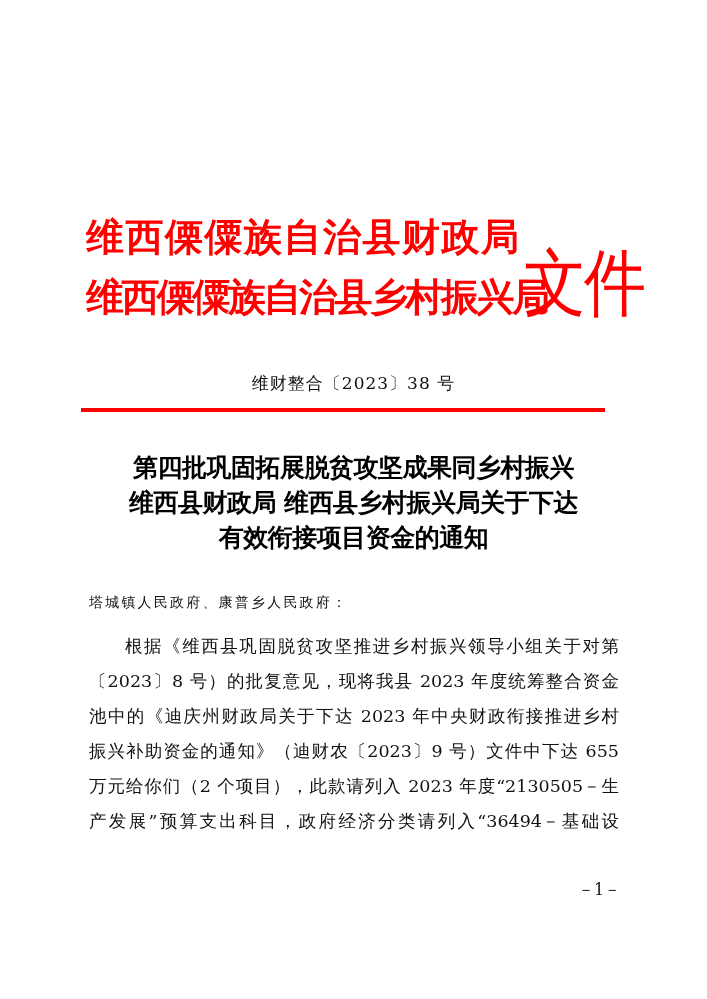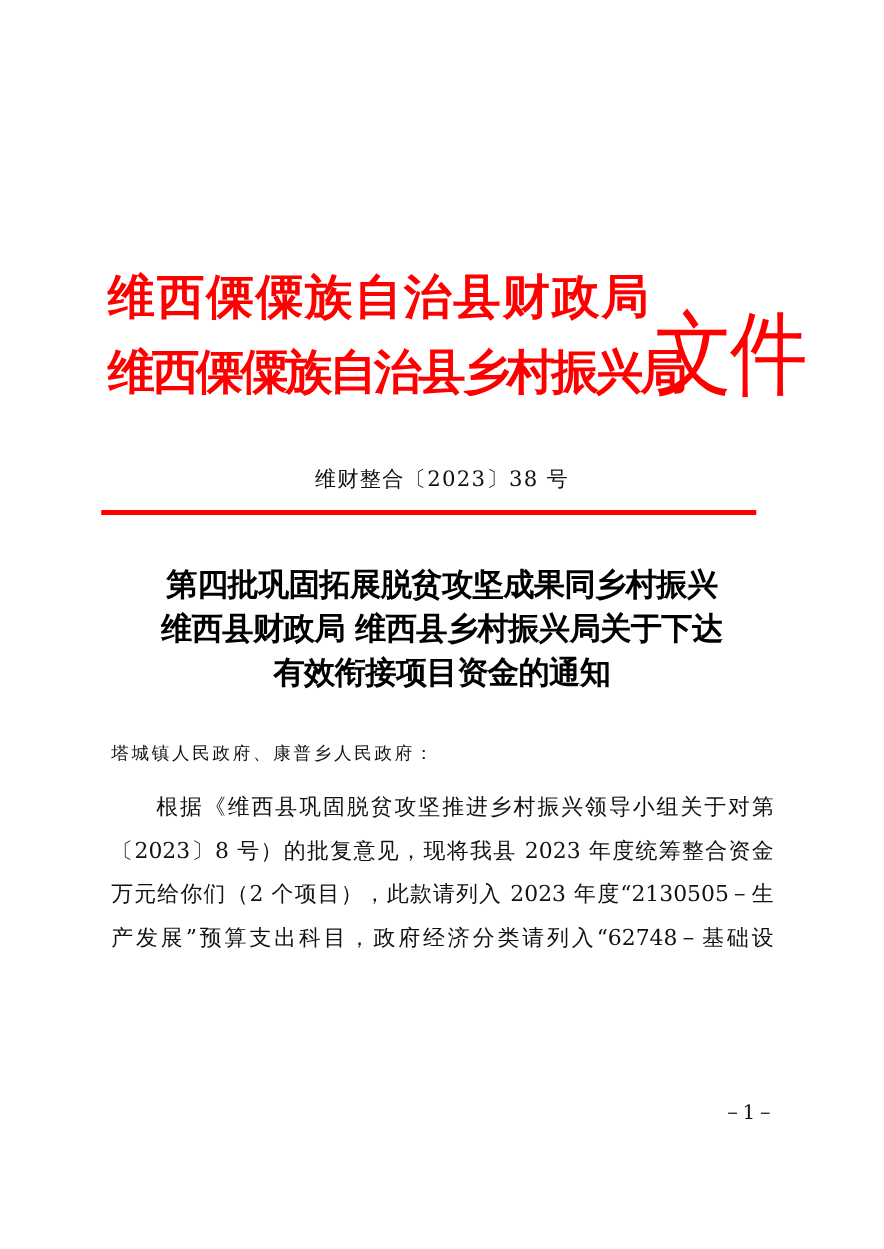--- a/index.html
+++ b/index.html
@@ -142,17 +142,19 @@
   <div class="title-line">第四批巩固拓展脱贫攻坚成果同乡村振兴</div>
   <div class="title-line">维西县财政局  维西县乡村振兴局关于下达</div>
   <div class="title-line">有效衔接项目资金的通知</div>
 </div>
 
 <div class="salutation">塔城镇人民政府、康普乡人民政府：</div>
 
 <div class="body-para">
   <div class="body-line indent">根据《维西县巩固脱贫攻坚推进乡村振兴领导小组关于对第</div>
   <div class="body-line">〔2023〕8 号）的批复意见，现将我县 2023 年度统筹整合资金</div>
+  <div class="body-line">池中的《迪庆州财政局关于下达 2023 年中央财政衔接推进乡村</div>
+  <div class="body-line">振兴补助资金的通知》（迪财农〔2023〕9 号）文件中下达 655</div>
   <div class="body-line">万元给你们（2 个项目），此款请列入 2023 年度“2130505－生</div>
-  <div class="body-line">产发展”预算支出科目，政府经济分类请列入“62748－基础设</div>
+  <div class="body-line">产发展”预算支出科目，政府经济分类请列入“36494－基础设</div>
 </div>
 
 <div class="page-number">－1－</div>
 
 </body></html>

